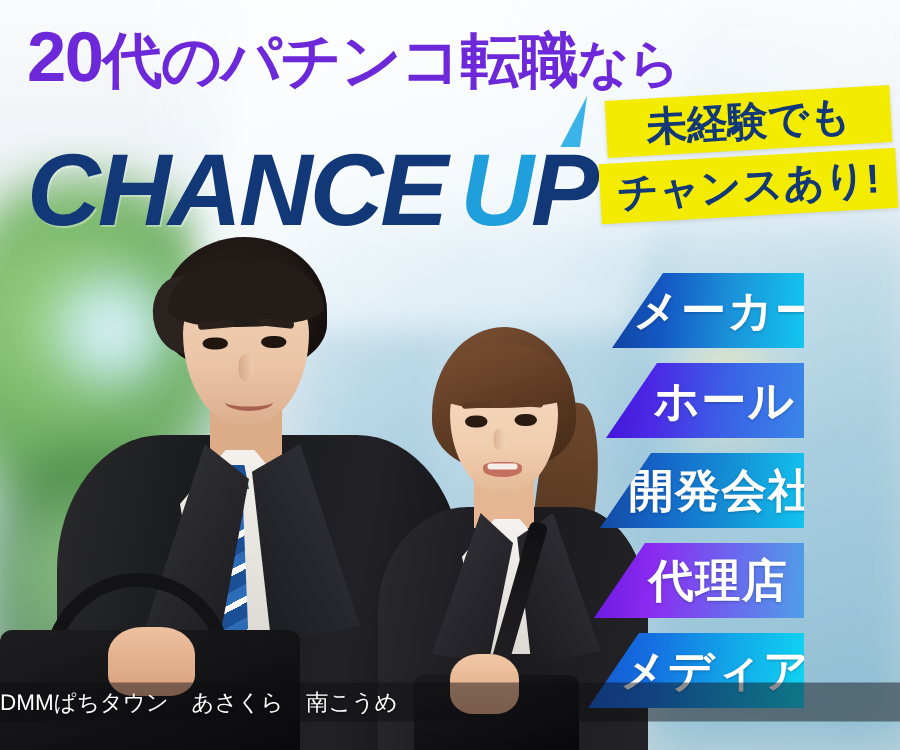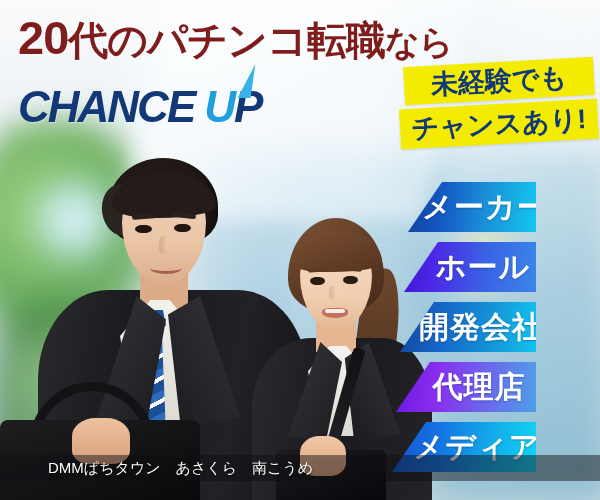--- a/index.html
+++ b/index.html
@@ -192,36 +192,37 @@
     background:linear-gradient(160deg,#1b1b1e,#06060a); border-radius:6px;
   }
   .w-hand{
     position:absolute; left:300px; top:286px; width:46px; height:40px;
     background:linear-gradient(180deg,#f2c8a6,#dda37e); border-radius:42% 42% 34% 34%;
   }
 
   
   .headline{
     position:absolute; left:18px; top:14px; width:420px;
-    color:#7f1d1d; font-weight:bold; font-size:40px; line-height:1;
+    color:#6d28d9; font-weight:bold; font-size:40px; line-height:1;
     letter-spacing:-1px; white-space:nowrap;
     text-shadow:0 1px 0 rgba(255,255,255,.6);
   }
   .headline .big{ font-size:47px; }
   .headline .sm{ font-size:34px; }
 
   .logo{
     position:absolute; left:18px; top:68px; width:400px; height:78px;
     white-space:nowrap;
   }
   .logo-word{
     font-family:"Liberation Sans", sans-serif;
-    font-weight:bold; font-style:italic; font-size:44px; line-height:78px;
+    font-weight:bold; font-style:italic; font-size:68px; line-height:78px;
     color:#123877; letter-spacing:-2px;
     text-shadow:1px 1px 0 rgba(255,255,255,.35);
+    margin-top:20px;
   }
   .logo-up{ position:relative; display:inline-block; margin-left:10px; }
   .logo-u{
     color:#1f9fdc; position:relative; display:inline-block;
   }
   .logo-flag{
     position:absolute; right:8px; top:-4px; width:0; height:0;
     border-left:13px solid transparent; border-right:0 solid transparent;
     border-bottom:34px solid #3ab4e8; transform:skewX(-8deg);
   }
@@ -255,21 +256,21 @@
   .cat4{ top:362px; left:396px; background:linear-gradient(95deg,#6a18e0 0%,#8b2bf0 28%,#6d63ee 62%,#4f9fe8 100%);text-align:right; }
   .cat5{ top:422px; left:392px; background:linear-gradient(95deg,#1456cf 0%,#1570e2 30%,#12a6e8 65%,#10d4f2 100%); }
 
   
   .credit{
     position:absolute; left:0; top:455px; width:600px; height:26px;
     background:rgba(15,15,18,.48);
     display:flex; align-items:center;
   }
   .credit span{
-    color:#ffffff; font-size:15px; padding-left:48px; white-space:pre;
+    color:#ffffff; font-size:15px; white-space:pre;
     text-shadow:0 1px 2px rgba(0,0,0,.7);
   }
 </style>
 </head>
 <body>
 
 <div id="banner">
 
   <div class="bg-base"></div>
   <div class="bg-blobs">

